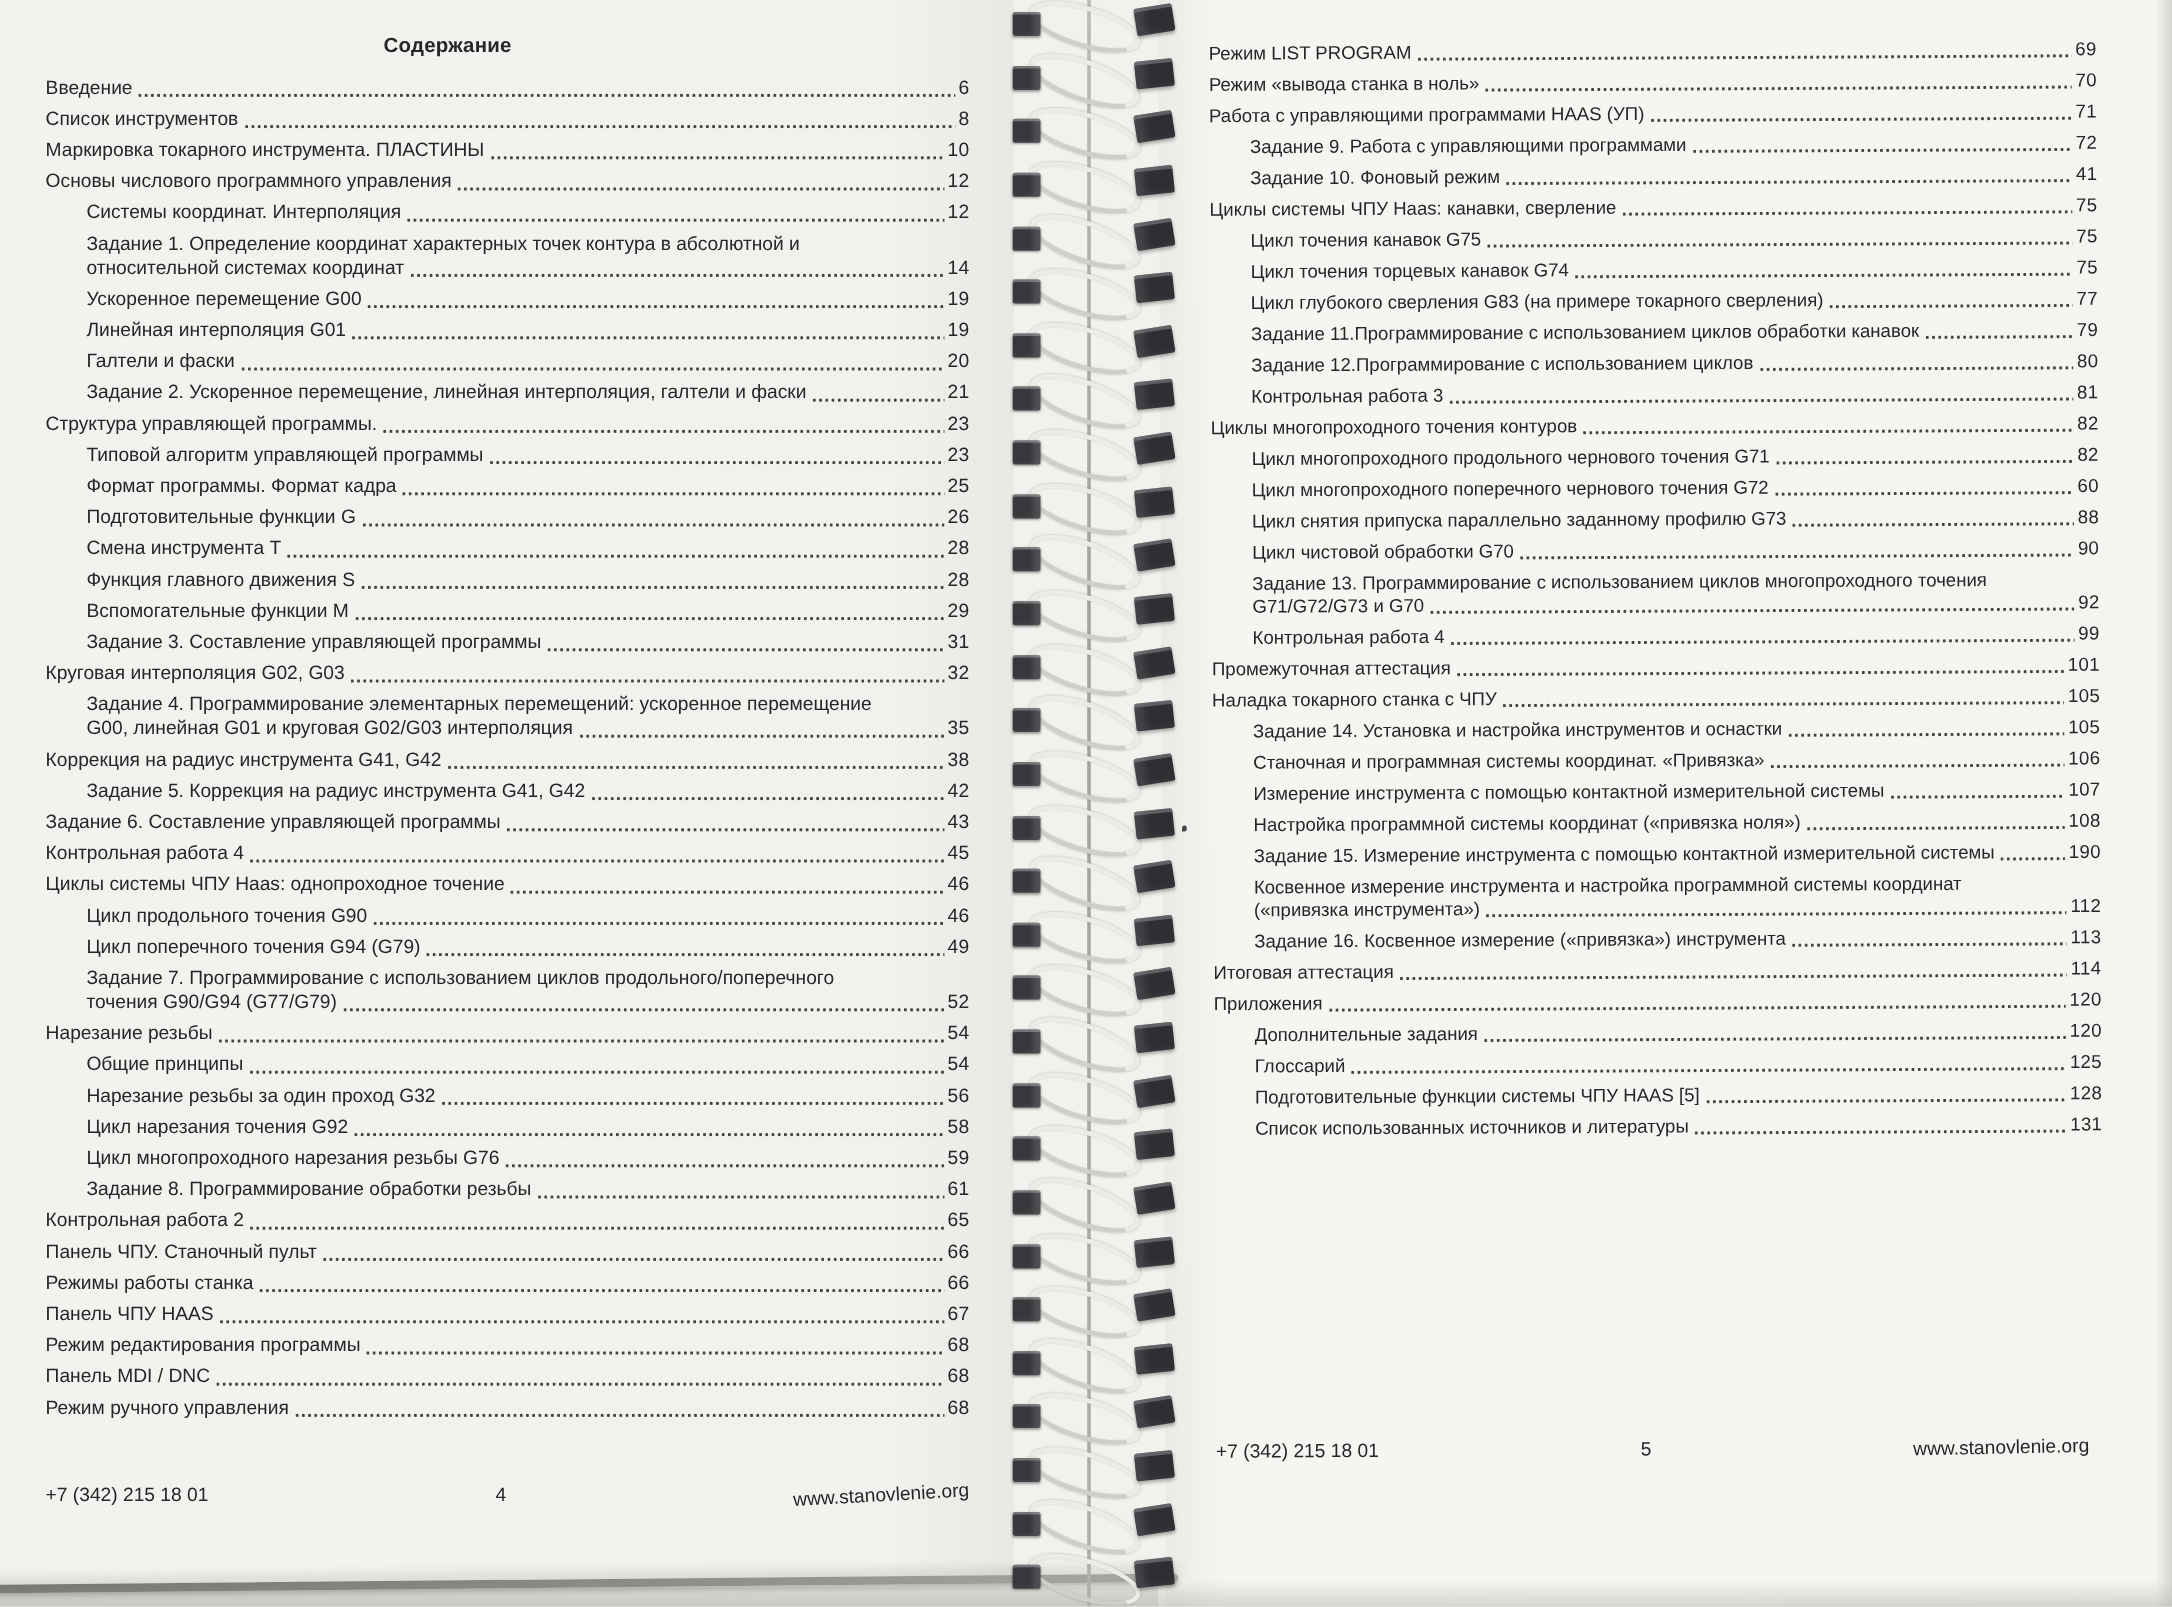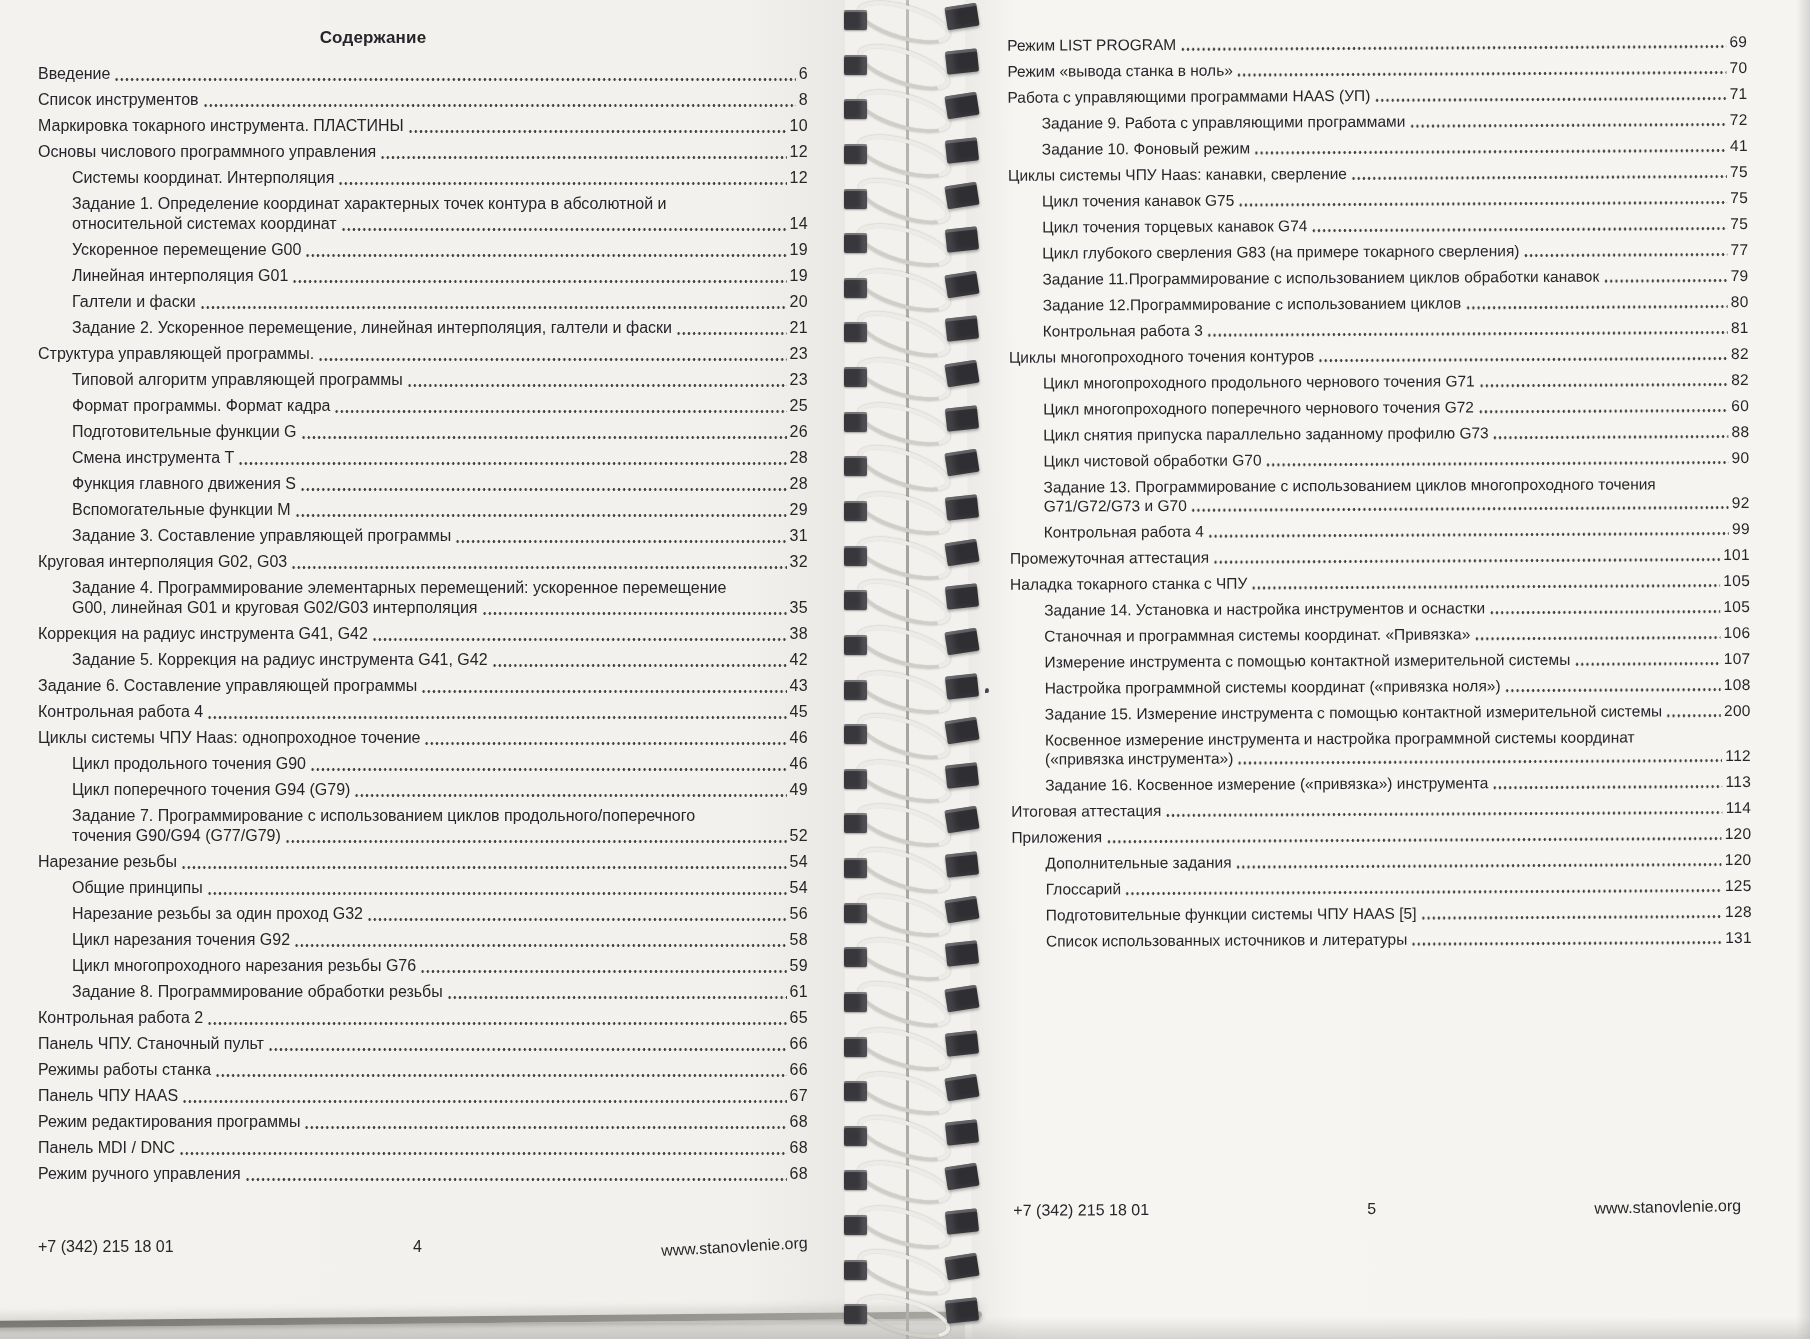--- a/index.html
+++ b/index.html
@@ -486,21 +486,21 @@
             <span class="num">107</span>
           </div>
           <div class="flexline row i1">
             <span class="txt">Настройка программной системы координат («привязка ноля»)</span>
             <span class="dots"></span>
             <span class="num">108</span>
           </div>
           <div class="flexline row i1">
             <span class="txt">Задание 15. Измерение инструмента с помощью контактной измерительной системы</span>
             <span class="dots"></span>
-            <span class="num">200</span>
+            <span class="num">190</span>
           </div>
           <div class="row-block i1">
             <div class="cont">Косвенное измерение инструмента и настройка программной системы координат</div>
             <div class="flexline">
               <span class="txt">(«привязка инструмента»)</span>
               <span class="dots"></span>
               <span class="num">112</span>
             </div>
           </div>
           <div class="flexline row i1">

